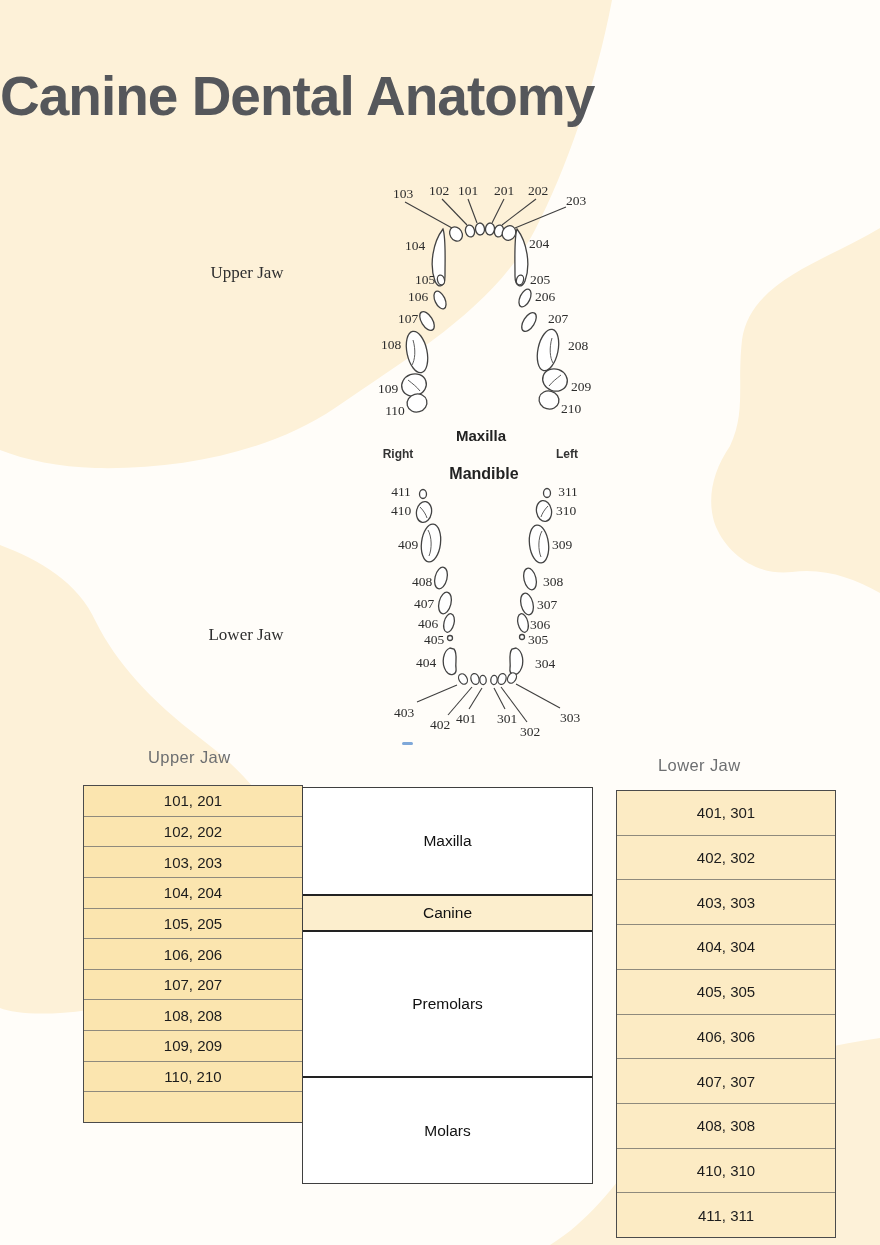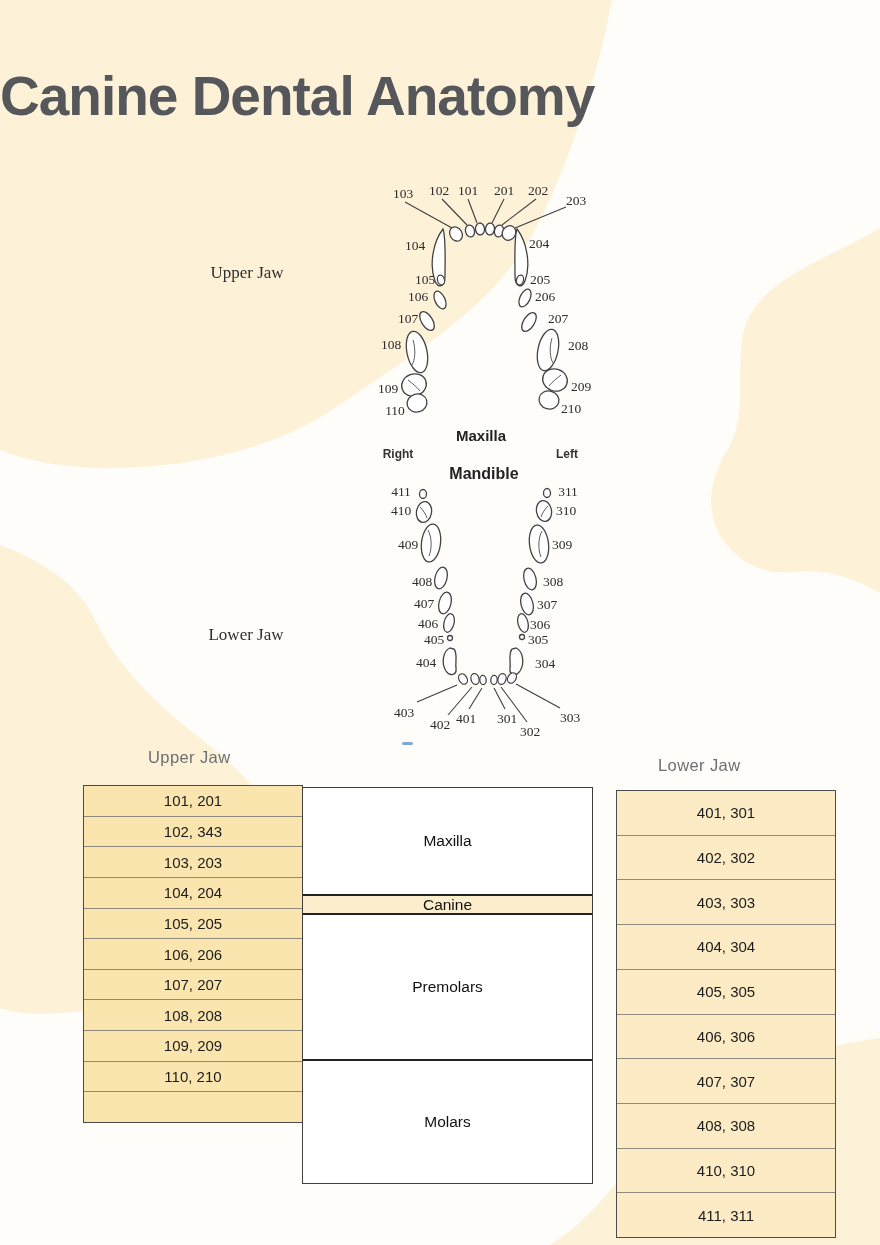--- a/index.html
+++ b/index.html
@@ -43,21 +43,21 @@
   }
   #col-left .cell{background:#fbe5af;border-bottom:1px solid #8f8a7d;}
   #col-right .cell{background:#fcebc4;border-bottom:1px solid #8f8a7d;}
   #col-left .cell:last-child,#col-right .cell:last-child{border-bottom:none;}
   .cat{
     display:flex;align-items:center;justify-content:center;box-sizing:border-box;
     font-size:15.5px;color:#111;background:#ffffff;
     border-bottom:2.2px solid #222;
   }
   #cat-incisors{height:108px;}
-  #cat-canine{height:19px;background:#fceecd;}
+  #cat-canine{height:36px;background:#fceecd;}
   #cat-premolars{height:146px;}
   #cat-molars{flex:1;border-bottom:none;}
 </style>
 </head>
 <body>
 
 <svg id="blobs" class="abs" viewBox="0 0 880 1245" aria-hidden="true">
   <path fill="#fdf1d8" d="M0,0 H612 C596,85 566,170 535,230 C495,305 420,350 335,408 C270,452 180,470 95,468 C60,467 25,460 0,450 Z"></path>
   <path fill="#fdf1d8" d="M0,545 C40,560 78,582 96,622 C116,662 150,700 200,738 C242,770 272,802 290,852 C305,893 300,942 278,963 C238,992 150,1000 88,1010 C48,1016 14,1014 0,1008 Z"></path>
   <path fill="#fdf1d8" d="M880,228 C828,260 750,280 742,340 C737,386 746,412 730,446 C712,472 706,502 716,527 C728,554 756,576 792,572 C826,568 852,578 880,593 Z"></path>
@@ -199,21 +199,21 @@
   </g>
 </svg>
 
 <div id="dash" class="abs"></div>
 
 <div id="hdr-upper" class="abs tbl-hdr">Upper Jaw</div>
 <div id="hdr-lower" class="abs tbl-hdr">Lower Jaw</div>
 
 <div id="col-left" class="abs col">
   <div class="cell">101, 201</div>
-  <div class="cell">102, 343</div>
+  <div class="cell">102, 202</div>
   <div class="cell">103, 203</div>
   <div class="cell">104, 204</div>
   <div class="cell">105, 205</div>
   <div class="cell">106, 206</div>
   <div class="cell">107, 207</div>
   <div class="cell">108, 208</div>
   <div class="cell">109, 209</div>
   <div class="cell">110, 210</div>
   <div class="cell"></div>
 </div>

